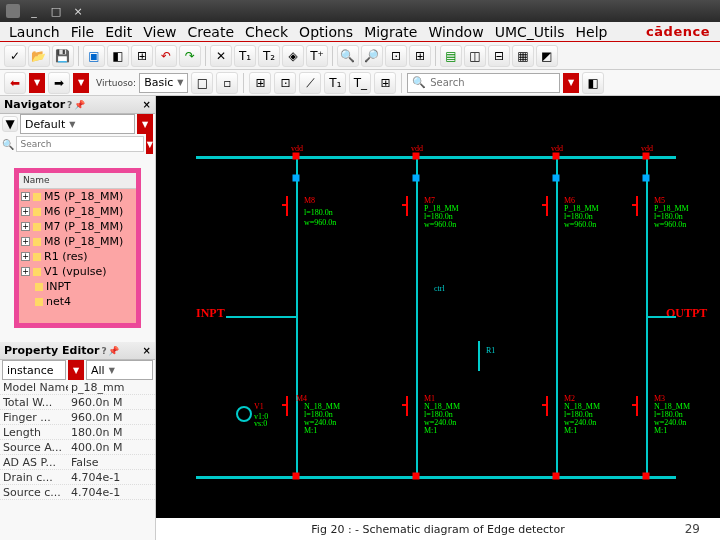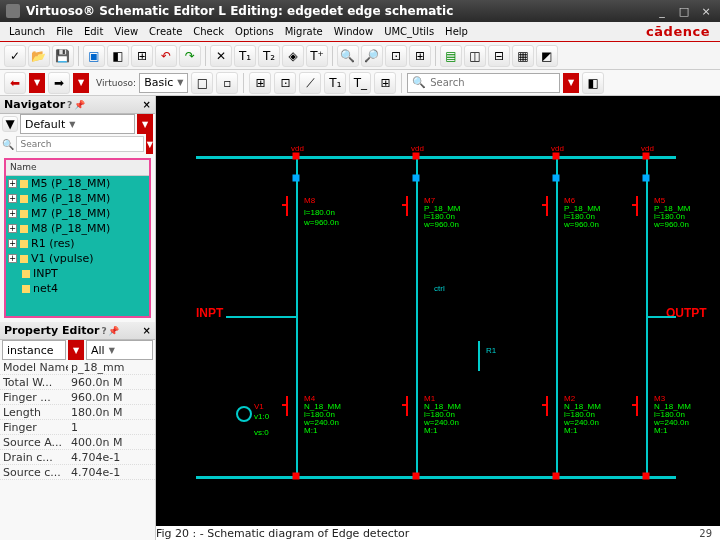--- a/index.html
+++ b/index.html
@@ -2,72 +2,71 @@
 <html><head>
 <meta charset="utf-8">
 <style>
 *{margin:0;padding:0;box-sizing:border-box;font-family:"DejaVu Sans",Arial,sans-serif;font-size:11px}
 body{width:720px;height:540px;background:#fff;overflow:hidden;position:relative}
 .titlebar{height:22px;background:linear-gradient(#4a4a4a,#2a2a2a);color:#fff;display:flex;align-items:center;padding:0 6px;gap:6px}
 .titlebar .icon{width:14px;height:14px;background:#777;border-radius:2px}
 .titlebar .title{flex:1;font-weight:bold;font-size:12px}
 .wbtn{width:16px;height:16px;display:flex;align-items:center;justify-content:center;color:#ddd;cursor:pointer}
 .menubar{height:20px;background:#f0f0f0;border-bottom:1px solid #c80000;display:flex;align-items:center;padding:0 4px;gap:1px}
-.menuitem{padding:2px 5px;cursor:pointer;font-size:10px}
+.menuitem{padding:2px 5px;cursor:pointer;font-size:14px}
 .brand{margin-left:auto;color:#c80000;font-weight:bold;font-size:13px;letter-spacing:0.5px;padding-right:6px}
 .toolbar{height:28px;background:#f5f5f5;border-bottom:1px solid #ccc;display:flex;align-items:center;padding:0 4px;gap:2px}
 .tbtn{width:22px;height:22px;border:1px solid #ddd;background:linear-gradient(#fff,#e8e8e8);border-radius:3px;display:flex;align-items:center;justify-content:center;cursor:pointer;font-size:12px}
 .tbtn.red{color:#c80000}
 .tbtn.blue{color:#0066cc}
 .tbtn.green{color:#008800}
 .sep{width:1px;height:20px;background:#ccc;margin:0 2px}
 .toolbar2{height:26px;background:#f8f8f8;border-bottom:1px solid #ccc;display:flex;align-items:center;padding:0 4px;gap:3px}
 .combo{height:20px;border:1px solid #aaa;background:#fff;padding:0 4px;font-size:10px;display:flex;align-items:center;gap:4px}
 .combo .arrow{font-size:8px;color:#666}
 .search-box{flex:0 0 120px;height:20px;border:1px solid #aaa;background:#fff;display:flex;align-items:center;padding:0 4px;gap:4px}
 .search-box input{border:none;outline:none;flex:1;font-size:10px;color:#888}
 .dropdown-red{width:16px;height:20px;background:#c80000;color:#fff;display:flex;align-items:center;justify-content:center;font-size:8px;cursor:pointer}
 .main{display:flex;height:444px}
 .sidebar{width:156px;background:#f8f8f8;border-right:1px solid #ccc;display:flex;flex-direction:column}
 .panel-hdr{height:18px;background:linear-gradient(#eee,#ddd);border-bottom:1px solid #bbb;display:flex;align-items:center;padding:0 4px;gap:2px;font-size:10px;font-weight:bold}
 .panel-hdr .q{font-size:9px;color:#666;cursor:pointer}
 .panel-hdr .x{margin-left:auto;cursor:pointer;font-size:10px}
 .panel-row{display:flex;align-items:center;height:20px;padding:0 2px;gap:2px}
 .panel-row .combo{flex:1}
-.tree{flex:0 0 160px;overflow:auto;background:#14b8a6;border:2px solid #ec4899;margin:4px}
+.tree{flex:0 0 160px;overflow:auto;background:#fca5a5;border:5px solid #ec4899;margin:14px}
 .tree-hdr{height:16px;background:#eee;border-bottom:1px solid #ccc;font-size:9px;padding:2px 4px;color:#333}
 .tree-item{display:flex;align-items:center;height:15px;padding:0 2px;gap:3px;font-size:9px;cursor:pointer}
 .tree-item .exp{width:9px;height:9px;border:1px solid #888;display:flex;align-items:center;justify-content:center;font-size:8px;line-height:1;background:#fff}
 .tree-item .ticon{width:8px;height:8px;background:#ffd966}
 .proped{flex:1;overflow:auto}
 .prop-row{display:flex;height:15px;font-size:9px;border-bottom:1px dotted #ddd}
 .prop-row .k{flex:0 0 68px;padding:1px 3px;color:#333;overflow:hidden;white-space:nowrap}
 .prop-row .v{flex:1;padding:1px 3px;color:#333;overflow:hidden;white-space:nowrap}
 .canvas{flex:1;background:#000;position:relative;overflow:hidden}
 .dots{position:absolute;inset:0;background-image:radial-gradient(#2a2a2a 0.5px,transparent 0.5px);background-size:10px 10px}
 .wire-v{position:absolute;width:2px;background:#00caca}
 .wire-h{position:absolute;height:2px;background:#00caca}
 .pin{position:absolute;width:7px;height:7px;background:#f00;transform:translate(-50%,-50%)}
 .pin.b{background:#0af}
 .bus{position:absolute;height:3px;background:#00caca}
-.lbl{position:absolute;font-size:8px;color:#f00;white-space:nowrap;font-family:Liberation Sans, sans-serif}
+.lbl{position:absolute;font-size:8px;color:#f00;white-space:nowrap;font-family:Liberation Serif, serif}
 .lbl.g{color:#0f0}
 .lbl.c{color:#0cc}
 .lbl.big{font-size:12px;font-weight:bold}
 .trans{position:absolute;width:14px;height:20px;border-left:2px solid #f00}
 .trans::before{content:"";position:absolute;left:-6px;top:8px;width:6px;height:2px;background:#f00}
-.caption{position:absolute;bottom:0;left:156px;right:0;height:14px;background:#fff;display:flex;align-items:center;font-family:Georgia,serif;font-size:15px;color:#222}
-.pagenum{position:absolute;right:8px;font-size:10px;color:#444}
+.caption{position:absolute;bottom:0;left:156px;right:0;height:22px;background:#fff;display:flex;align-items:center;justify-content:center;font-family:Georgia,serif;font-size:15px;color:#222}
+.pagenum{position:absolute;right:20px;font-size:12px;color:#444}
 </style>
 </head>
 <body>
 
 <div class="titlebar">
   <span class="icon"></span>
-  <span class="title">Virtuoso® Schematic Editor L Editing: edgedet edge schematic</span>
   <span class="wbtn">_</span>
   <span class="wbtn">□</span>
   <span class="wbtn">×</span>
 </div>
 
 <div class="menubar">
   <span class="menuitem">Launch</span>
   <span class="menuitem">File</span>
   <span class="menuitem">Edit</span>
   <span class="menuitem">View</span>
@@ -231,26 +230,26 @@
         </div>
         <div class="prop-row">
           <span class="k">Finger ...</span>
           <span class="v">960.0n M</span>
         </div>
         <div class="prop-row">
           <span class="k">Length</span>
           <span class="v">180.0n M</span>
         </div>
         <div class="prop-row">
-          <span class="k">Finger</span>
-          <span class="v">1</span>
-        </div>
-        <div class="prop-row">
           <span class="k">Source A...</span>
           <span class="v">400.0n M</span>
+        </div>
+        <div class="prop-row">
+          <span class="k">AD AS P...</span>
+          <span class="v">False</span>
         </div>
         <div class="prop-row">
           <span class="k">Drain c...</span>
           <span class="v">4.704e-1</span>
         </div>
         <div class="prop-row">
           <span class="k">Source c...</span>
           <span class="v">4.704e-1</span>
         </div>
       </div>
@@ -305,21 +304,21 @@
     <div class="lbl g" style="left:408px;top:108px">P_18_MM</div>
     <div class="lbl g" style="left:408px;top:116px">l=180.0n</div>
     <div class="lbl g" style="left:408px;top:124px">w=960.0n</div>
     <div class="trans" style="left:480px;top:100px"></div>
     <div class="lbl" style="left:498px;top:100px">M5</div>
     <div class="lbl g" style="left:498px;top:108px">P_18_MM</div>
     <div class="lbl g" style="left:498px;top:116px">l=180.0n</div>
     <div class="lbl g" style="left:498px;top:124px">w=960.0n</div>
 
     <div class="trans" style="left:130px;top:300px"></div>
-    <div class="lbl" style="left:148px;top:298px">M4</div>
+    <div class="lbl" style="left:140px;top:298px">M4</div>
     <div class="lbl g" style="left:148px;top:306px">N_18_MM</div>
     <div class="lbl g" style="left:148px;top:314px">l=180.0n</div>
     <div class="lbl g" style="left:148px;top:322px">w=240.0n</div>
     <div class="lbl g" style="left:148px;top:330px">M:1</div>
     <div class="trans" style="left:250px;top:300px"></div>
     <div class="lbl" style="left:268px;top:298px">M1</div>
     <div class="lbl g" style="left:268px;top:306px">N_18_MM</div>
     <div class="lbl g" style="left:268px;top:314px">l=180.0n</div>
     <div class="lbl g" style="left:268px;top:322px">w=240.0n</div>
     <div class="lbl g" style="left:268px;top:330px">M:1</div>
@@ -332,21 +331,21 @@
     <div class="trans" style="left:480px;top:300px"></div>
     <div class="lbl" style="left:498px;top:298px">M3</div>
     <div class="lbl g" style="left:498px;top:306px">N_18_MM</div>
     <div class="lbl g" style="left:498px;top:314px">l=180.0n</div>
     <div class="lbl g" style="left:498px;top:322px">w=240.0n</div>
     <div class="lbl g" style="left:498px;top:330px">M:1</div>
 
     <div style="position:absolute;left:80px;top:310px;width:16px;height:16px;border:2px solid #0cc;border-radius:50%"></div>
     <div class="lbl" style="left:98px;top:306px">V1</div>
     <div class="lbl g" style="left:98px;top:316px">v1:0</div>
-    <div class="lbl g" style="left:98px;top:332px">vs:0</div>
+    <div class="lbl g" style="left:98px;top:323px">vs:0</div>
 
     <div class="lbl c" style="left:330px;top:250px">R1</div>
     <div style="position:absolute;left:322px;top:245px;width:2px;height:30px;background:#0cc"></div>
   </div>
 </div>
 
 <div class="caption">
   <span>Fig 20 : - Schematic diagram of Edge detector</span>
   <span class="pagenum">29</span>
 </div>

